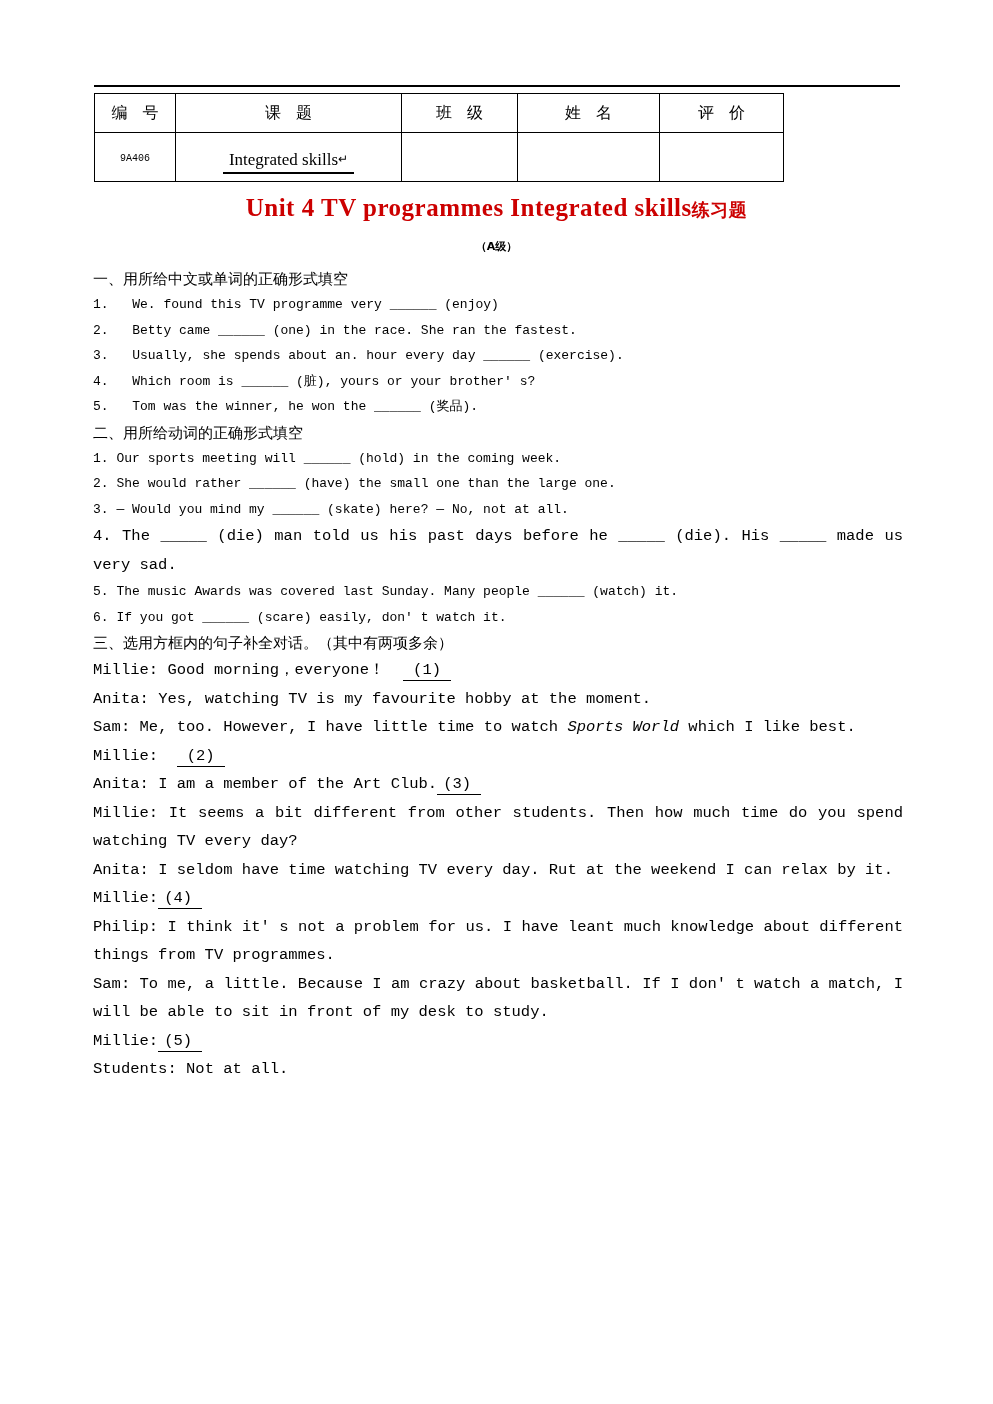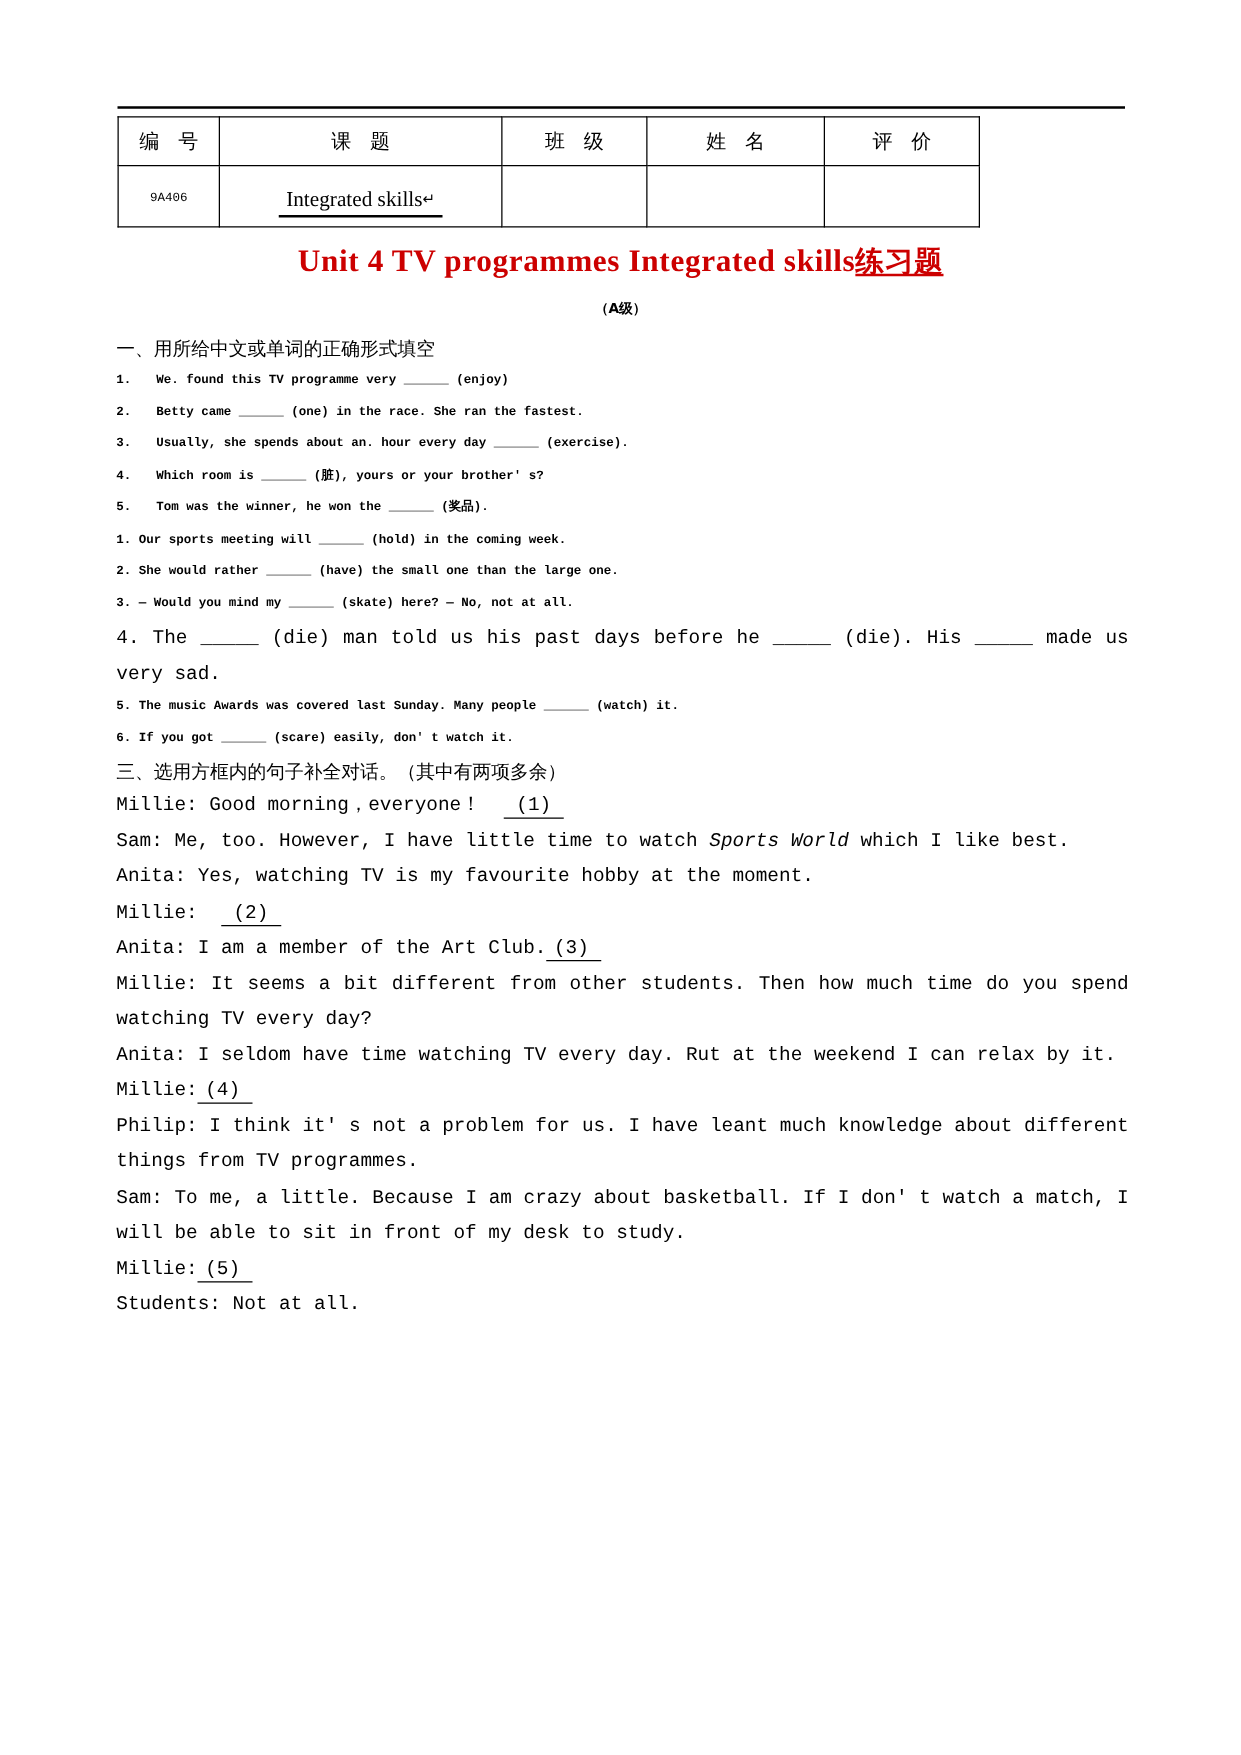--- a/index.html
+++ b/index.html
@@ -88,22 +88,21 @@
     text-align: center;
     color: #cc0000;
     font-family: "Liberation Serif", serif;
     font-size: 25px;
     font-weight: bold;
     letter-spacing: 0.5px;
     white-space: nowrap;
   }
   .doc-title .cn {
     font-family: "DejaVu Sans", sans-serif;
-    font-size: 23px;
-    text-decoration: underline;
+    font-size: 18px;
   }
   .doc-subtitle {
     position: absolute;
     left: 0;
     top: 239px;
     width: 993px;
     text-align: center;
     font-family: "DejaVu Sans", sans-serif;
     font-size: 11px;
     font-weight: bold;
@@ -118,25 +117,24 @@
   }
   .sec-head {
     font-family: "DejaVu Sans", sans-serif;
     font-size: 15px;
     line-height: 26px;
     margin: 0;
     white-space: nowrap;
   }
   .q-line {
     font-family: "Liberation Mono", "DejaVu Sans Mono", monospace;
-    font-size: 10px;
+    font-size: 13px;
     line-height: 25.5px;
     margin: 0;
     white-space: nowrap;
-    font-weight: bold;
   }
   .q-line.wide-num .num { letter-spacing: 0; padding-right: 8px; }
   .num { display: inline-block; }
 
   
   .p-just {
     font-family: "Liberation Mono", "DejaVu Sans Mono", monospace;
     font-size: 15.5px;
     line-height: 28.5px;
     margin: 0;
@@ -208,38 +206,39 @@
   <div class="body-area">
 
     <div class="sec-head">一、用所给中文或单词的正确形式填空</div>
 
     <div class="q-line wide-num"><span class="num">1.</span>&nbsp;&nbsp;<span>We. found this TV programme very ______ (enjoy)</span></div>
     <div class="q-line wide-num"><span class="num">2.</span>&nbsp;&nbsp;<span>Betty came ______ (one) in the race. She ran the fastest.</span></div>
     <div class="q-line wide-num"><span class="num">3.</span>&nbsp;&nbsp;<span>Usually, she spends about an. hour every day ______ (exercise).</span></div>
     <div class="q-line wide-num"><span class="num">4.</span>&nbsp;&nbsp;<span>Which room is ______ (脏), yours or your brother' s?</span></div>
     <div class="q-line wide-num"><span class="num">5.</span>&nbsp;&nbsp;<span>Tom was the winner, he won the ______ (奖品).</span></div>
 
+    <div class="sec-head">二、用所给动词的正确形式填空</div>
 
     <div class="q-line"><span class="num">1.</span>&nbsp;<span>Our sports meeting will ______ (hold) in the coming week.</span></div>
     <div class="q-line"><span class="num">2.</span>&nbsp;<span>She would rather ______ (have) the small one than the large one.</span></div>
     <div class="q-line"><span class="num">3.</span>&nbsp;<span>— Would you mind my ______ (skate) here?   — No, not at all.</span></div>
     <div class="p-just"><span class="num">4.</span>&nbsp;<span>The _____ (die) man told us his past days before he _____ (die). His _____ made us very sad.</span></div>
     <div class="q-line"><span class="num">5.</span>&nbsp;<span>The music Awards was covered last Sunday. Many people ______ (watch) it.</span></div>
     <div class="q-line"><span class="num">6.</span>&nbsp;<span>If you got ______ (scare) easily, don' t watch it.</span></div>
 
     <div class="sec-head">三、选用方框内的句子补全对话。（其中有两项多余）</div>
 
     <div class="sec3-list">
 
       <div class="p-plain"><span>Millie:</span>&nbsp;<span>Good morning，everyone！</span>&nbsp;&nbsp;<span class="fillnum">(1)</span></div>
 
+      <div class="p-plain"><span>Anita:</span>&nbsp;<span>Yes, watching TV is my favourite hobby at the moment.</span></div>
+
       <div class="p-plain"><span>Sam:</span>&nbsp;<span>Me, too. However, I have little time to watch </span><span class="ital">Sports World</span><span> which I like best.</span></div>
 
-      <div class="p-plain"><span>Anita:</span>&nbsp;<span>Yes, watching TV is my favourite hobby at the moment.</span></div>
-
       <div class="p-plain"><span>Millie:</span>&nbsp;&nbsp;<span class="fillnum">(2)</span></div>
 
       <div class="p-plain"><span>Anita:</span>&nbsp;<span>I am a member of the Art Club.</span><span class="fillnum tight">(3)</span></div>
 
       <div class="p-just"><span>Millie:</span>&nbsp;<span>It seems a bit different from other students. Then how much time do you spend watching TV every day?</span></div>
 
       <div class="p-plain"><span>Anita:</span>&nbsp;<span>I seldom have time watching TV every day. Rut at the weekend I can relax by it.</span></div>
 
 
       <div class="p-plain"><span>Millie:</span><span class="fillnum tight">(4)</span></div>

